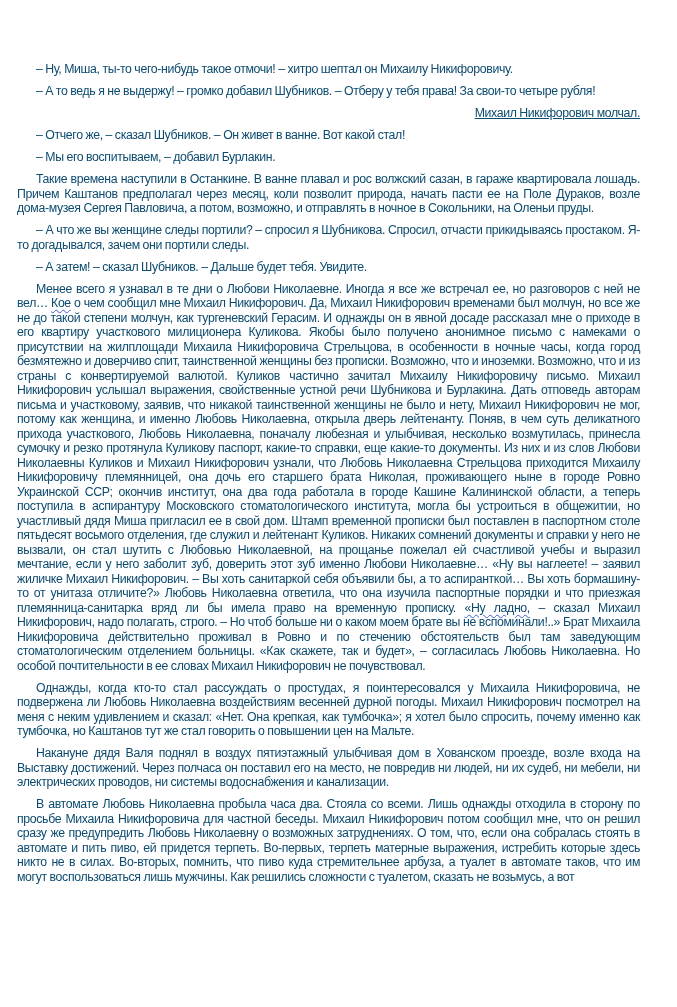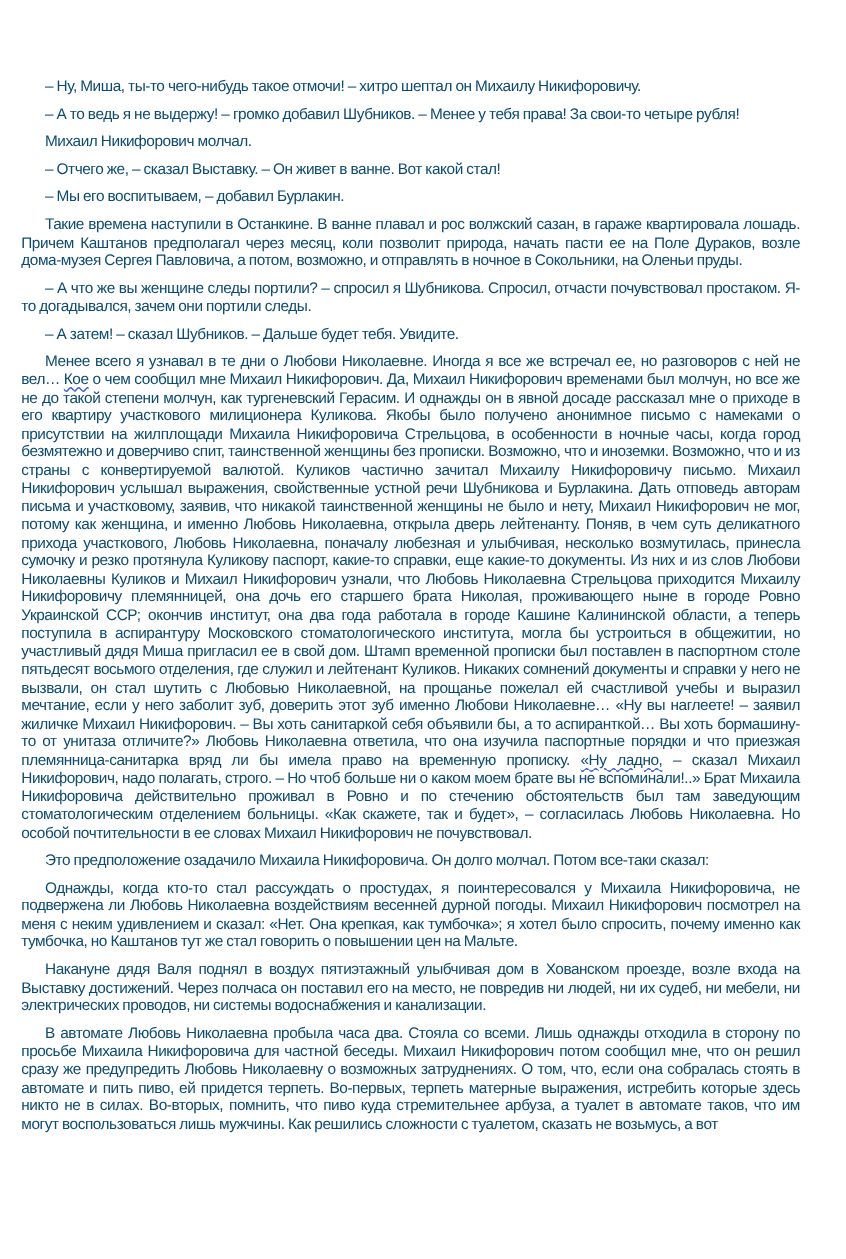--- a/index.html
+++ b/index.html
@@ -23,44 +23,44 @@
     text-indent: 20px;
   }
   .p.dialog {
     text-indent: 0;
     padding-left: 19px;
     text-align: left;
   }
   .p.plain {
     text-indent: 0;
     padding-left: 19px;
-    text-align: left;
+    text-align: right;
+    text-decoration: underline;
   }
   .p.indented {
     text-indent: 19px;
   }
   .p.dialog-indented {
     text-indent: 19px;
   }
   .wavy {
     text-decoration: underline wavy #3a5fd6;
     text-decoration-thickness: 1px;
     text-underline-offset: 2px;
   }
 </style>
 </head>
 <body>
 
 <div id="doc">
     <p class="p dialog">–  Ну, Миша, ты-то чего-нибудь такое отмочи! – хитро шептал он Михаилу Никифоровичу.</p>
-    <p class="p dialog">–  А то ведь я не выдержу! – громко добавил Шубников. – Менее у тебя права! За свои-то четыре рубля!</p>
+    <p class="p dialog">–  А то ведь я не выдержу! – громко добавил Шубников. – Отберу у тебя права! За свои-то четыре рубля!</p>
     <p class="p plain">Михаил Никифорович молчал.</p>
-    <p class="p dialog">–  Отчего же, – сказал Выставку. – Он живет в ванне. Вот какой стал!</p>
+    <p class="p dialog">–  Отчего же, – сказал Шубников. – Он живет в ванне. Вот какой стал!</p>
     <p class="p dialog">–  Мы его воспитываем, – добавил Бурлакин.</p>
     <p class="p indented">Такие времена наступили в Останкине. В ванне плавал и рос волжский сазан, в гараже квартировала лошадь. Причем Каштанов предполагал через месяц, коли позволит природа, начать пасти ее на Поле Дураков, возле дома-музея Сергея Павловича, а потом, возможно, и отправлять в ночное в Сокольники, на Оленьи пруды.</p>
-    <p class="p dialog-indented">–  А что же вы женщине следы портили? – спросил я Шубникова. Спросил, отчасти почувствовал простаком. Я-то догадывался, зачем они портили следы.</p>
+    <p class="p dialog-indented">–  А что же вы женщине следы портили? – спросил я Шубникова. Спросил, отчасти прикидываясь простаком. Я-то догадывался, зачем они портили следы.</p>
     <p class="p dialog-indented">–  А затем! – сказал Шубников. – Дальше будет тебя. Увидите.</p>
     <p class="p indented"><span>Менее всего я узнавал в те дни о Любови Николаевне. Иногда я все же встречал ее, но разговоров с ней не вел… </span><span class="wavy">Кое</span><span> о чем сообщил мне Михаил Никифорович. Да, Михаил Никифорович временами был молчун, но все же не до такой степени молчун, как тургеневский Герасим. И однажды он в явной досаде рассказал мне о приходе в его квартиру участкового милиционера Куликова. Якобы было получено анонимное письмо с намеками о присутствии на жилплощади Михаила Никифоровича Стрельцова, в особенности в ночные часы, когда город безмятежно и доверчиво спит, таинственной женщины без прописки. Возможно, что и иноземки. Возможно, что и из страны с конвертируемой валютой. Куликов частично зачитал Михаилу Никифоровичу письмо. Михаил Никифорович услышал выражения, свойственные устной речи Шубникова и Бурлакина. Дать отповедь авторам письма и участковому, заявив, что никакой таинственной женщины не было и нету, Михаил Никифорович не мог, потому как женщина, и именно Любовь Николаевна, открыла дверь лейтенанту. Поняв, в чем суть деликатного прихода участкового, Любовь Николаевна, поначалу любезная и улыбчивая, несколько возмутилась, принесла сумочку и резко протянула Куликову паспорт, какие-то справки, еще какие-то документы. Из них и из слов Любови Николаевны Куликов и Михаил Никифорович узнали, что Любовь Николаевна Стрельцова приходится Михаилу Никифоровичу племянницей, она дочь его старшего брата Николая, проживающего ныне в городе Ровно Украинской ССР; окончив институт, она два года работала в городе Кашине Калининской области, а теперь поступила в аспирантуру Московского стоматологического института, могла бы устроиться в общежитии, но участливый дядя Миша пригласил ее в свой дом. Штамп временной прописки был поставлен в паспортном столе пятьдесят восьмого отделения, где служил и лейтенант Куликов. Никаких сомнений документы и справки у него не вызвали, он стал шутить с Любовью Николаевной, на прощанье пожелал ей счастливой учебы и выразил мечтание, если у него заболит зуб, доверить этот зуб именно Любови Николаевне… «Ну вы наглеете! – заявил жиличке Михаил Никифорович. – Вы хоть санитаркой себя объявили бы, а то аспиранткой… Вы хоть бормашину-то от унитаза отличите?» Любовь Николаевна ответила, что она изучила паспортные порядки и что приезжая племянница-санитарка вряд ли бы имела право на временную прописку. </span><span class="wavy">«Ну ладно,</span><span> – сказал Михаил Никифорович, надо полагать, строго. – Но чтоб больше ни о каком моем брате вы не вспоминали!..» Брат Михаила Никифоровича действительно проживал в Ровно и по стечению обстоятельств был там заведующим стоматологическим отделением больницы. «Как скажете, так и будет», – согласилась Любовь Николаевна. Но особой почтительности в ее словах Михаил Никифорович не почувствовал.</span></p>
-    <p class="p indented">Это предположение озадачило Михаила Никифоровича. Он долго молчал. Потом все-таки сказал:</p>
     <p class="p indented">Однажды, когда кто-то стал рассуждать о простудах, я поинтересовался у Михаила Никифоровича, не подвержена ли Любовь Николаевна воздействиям весенней дурной погоды. Михаил Никифорович посмотрел на меня с неким удивлением и сказал: «Нет. Она крепкая, как тумбочка»; я хотел было спросить, почему именно как тумбочка, но Каштанов тут же стал говорить о повышении цен на Мальте.</p>
     <p class="p indented">Накануне дядя Валя поднял в воздух пятиэтажный улыбчивая дом в Хованском проезде, возле входа на Выставку достижений. Через полчаса он поставил его на место, не повредив ни людей, ни их судеб, ни мебели, ни электрических проводов, ни системы водоснабжения и канализации.</p>
     <p class="p indented">В автомате Любовь Николаевна пробыла часа два. Стояла со всеми. Лишь однажды отходила в сторону по просьбе Михаила Никифоровича для частной беседы. Михаил Никифорович потом сообщил мне, что он решил сразу же предупредить Любовь Николаевну о возможных затруднениях. О том, что, если она собралась стоять в автомате и пить пиво, ей придется терпеть. Во-первых, терпеть матерные выражения, истребить которые здесь никто не в силах. Во-вторых, помнить, что пиво куда стремительнее арбуза, а туалет в автомате таков, что им могут воспользоваться лишь мужчины. Как решились сложности с туалетом, сказать не возьмусь, а вот</p>
   </div>
 
 </body></html>

